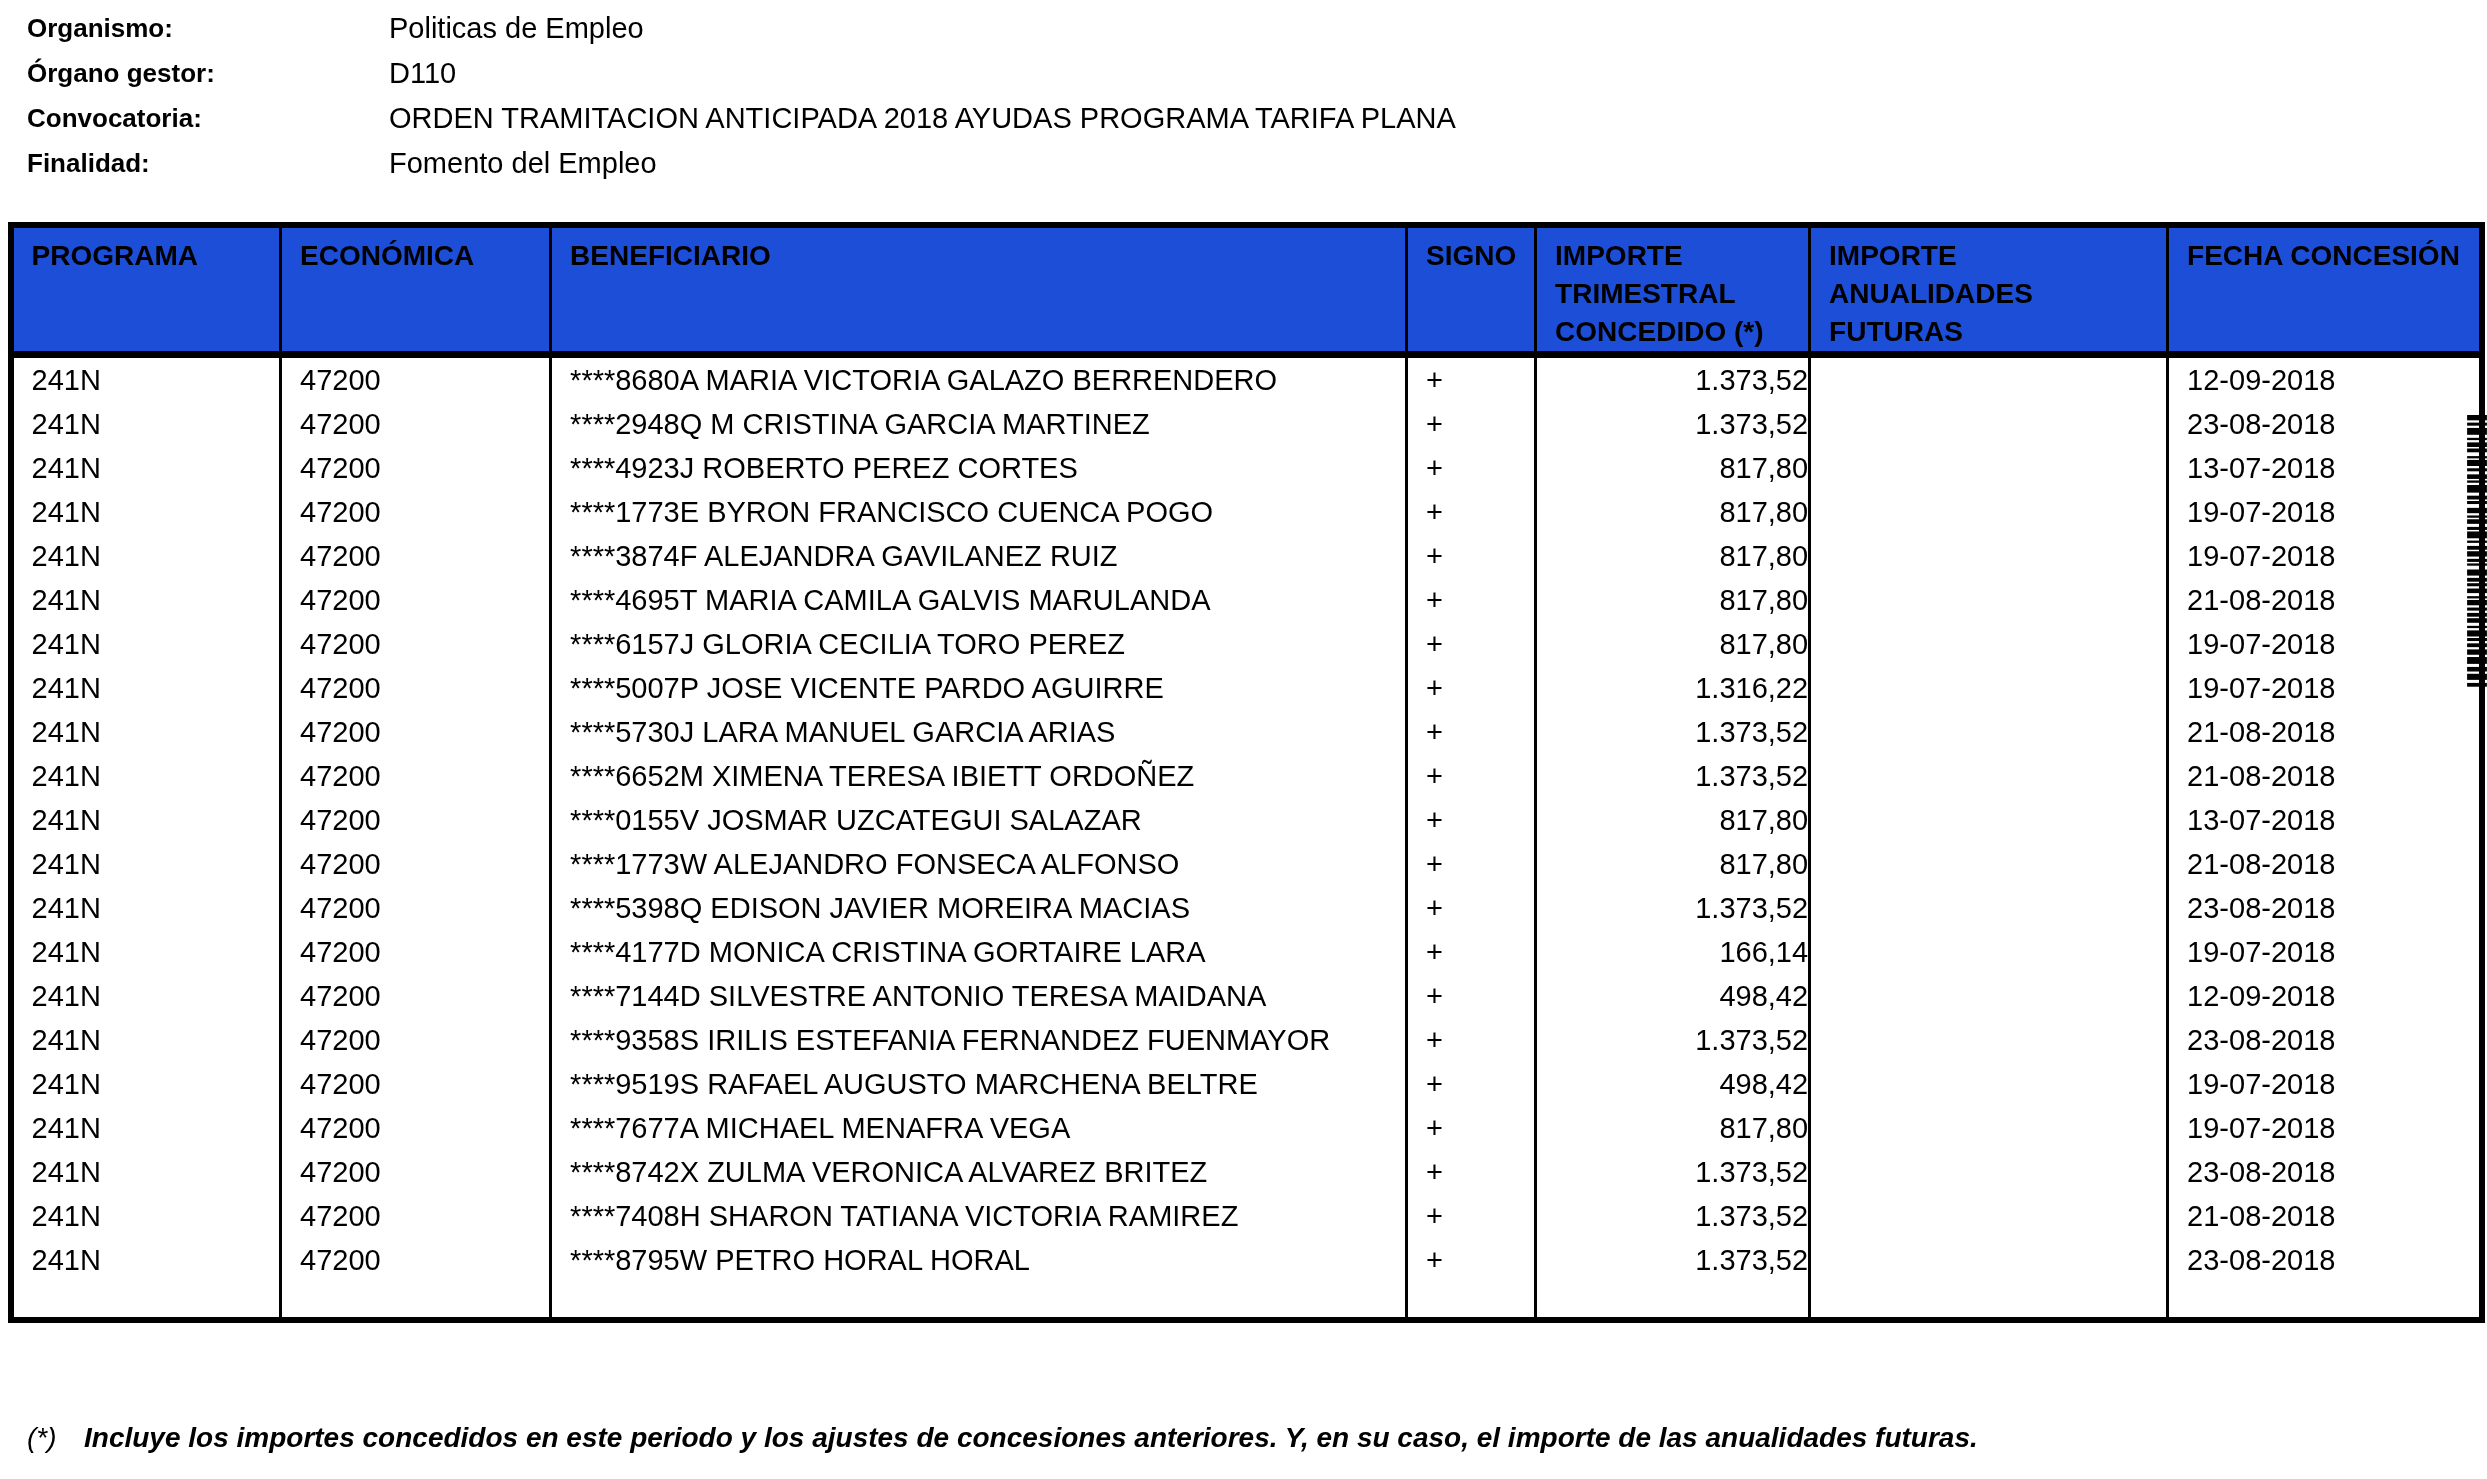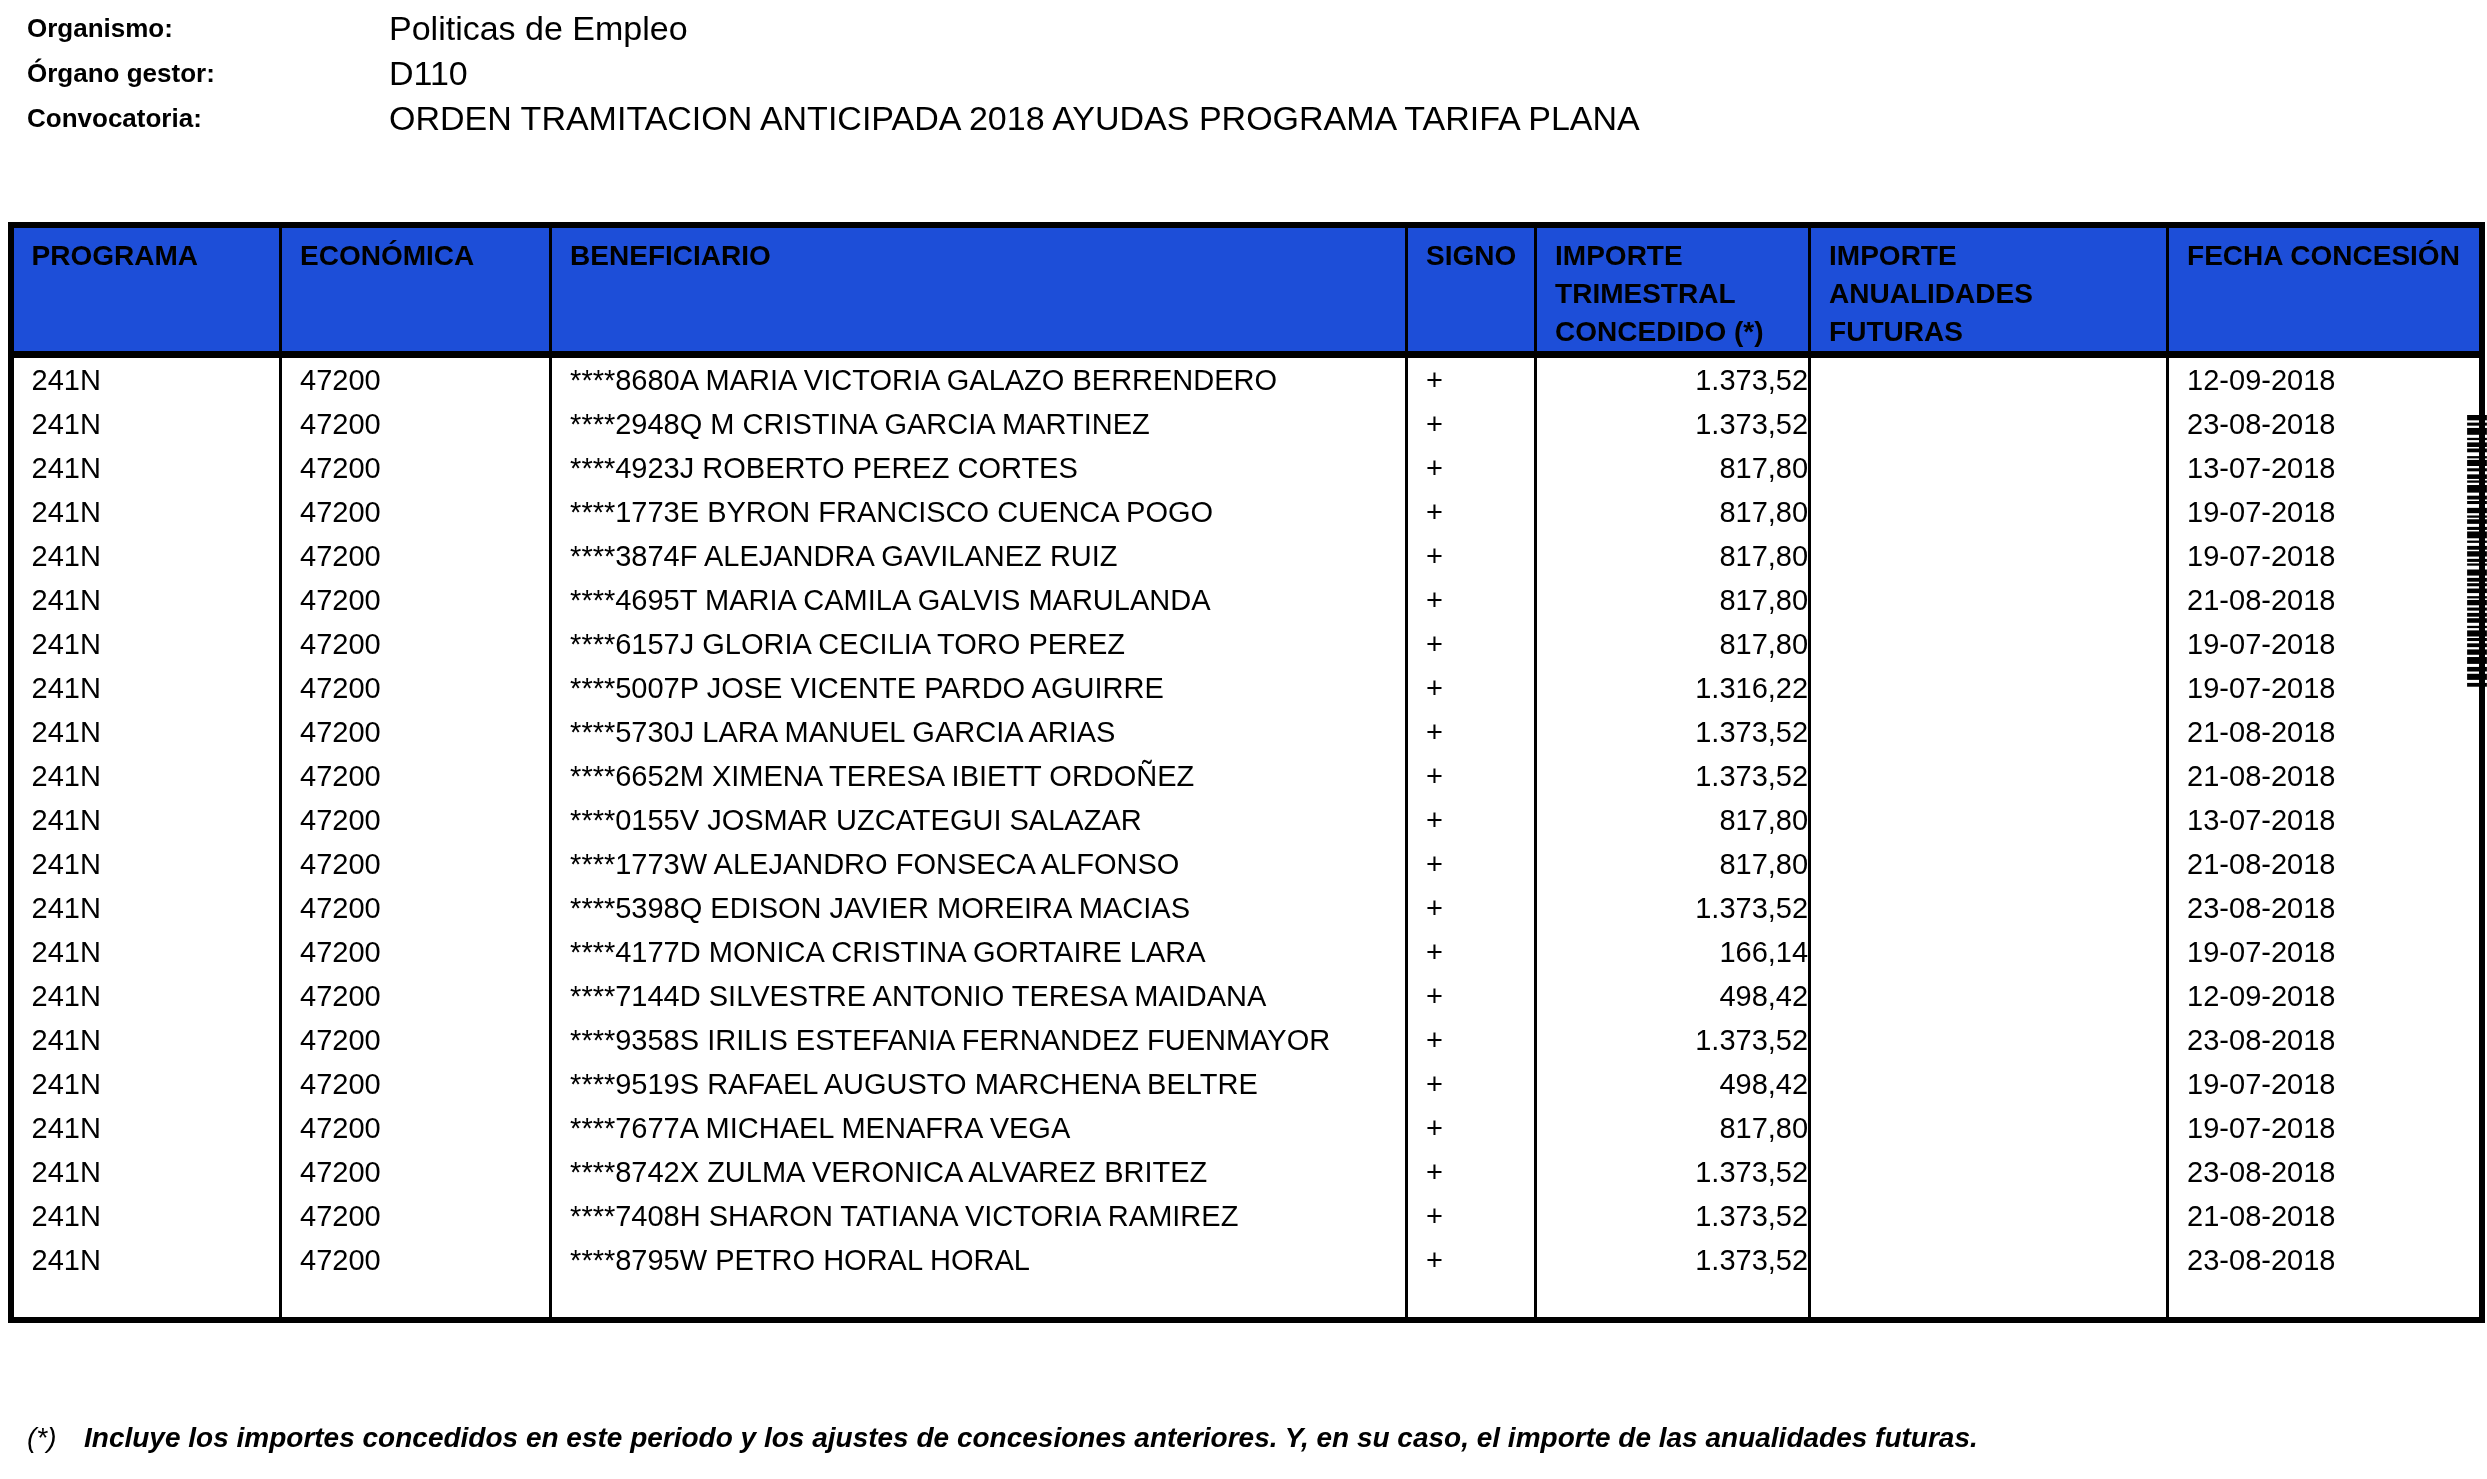--- a/index.html
+++ b/index.html
@@ -27,21 +27,21 @@
     height: 45px;
     align-items: center;
   }
   .meta-label {
     width: 362px;
     font-size: 26px;
     font-weight: bold;
     flex: 0 0 auto;
   }
   .meta-value {
-    font-size: 34px;
+    font-size: 29px;
     white-space: nowrap;
   }
 
   
   table.grants {
     position: absolute;
     left: 7.6px;
     top: 222px;
     width: 2472px;
     border-collapse: collapse;
@@ -120,20 +120,24 @@
     <span class="meta-label">Organismo:</span>
     <span class="meta-value">Politicas de Empleo</span>
   </div>
   <div class="meta-row">
     <span class="meta-label">Órgano gestor:</span>
     <span class="meta-value">D110</span>
   </div>
   <div class="meta-row">
     <span class="meta-label">Convocatoria:</span>
     <span class="meta-value">ORDEN TRAMITACION ANTICIPADA 2018 AYUDAS PROGRAMA TARIFA PLANA</span>
+  </div>
+  <div class="meta-row">
+    <span class="meta-label">Finalidad:</span>
+    <span class="meta-value">Fomento del Empleo</span>
   </div>
 </div>
 
 <table class="grants">
   <colgroup>
     <col style="width:270px">
     <col style="width:270px">
     <col style="width:856px">
     <col style="width:129px">
     <col style="width:274px">

